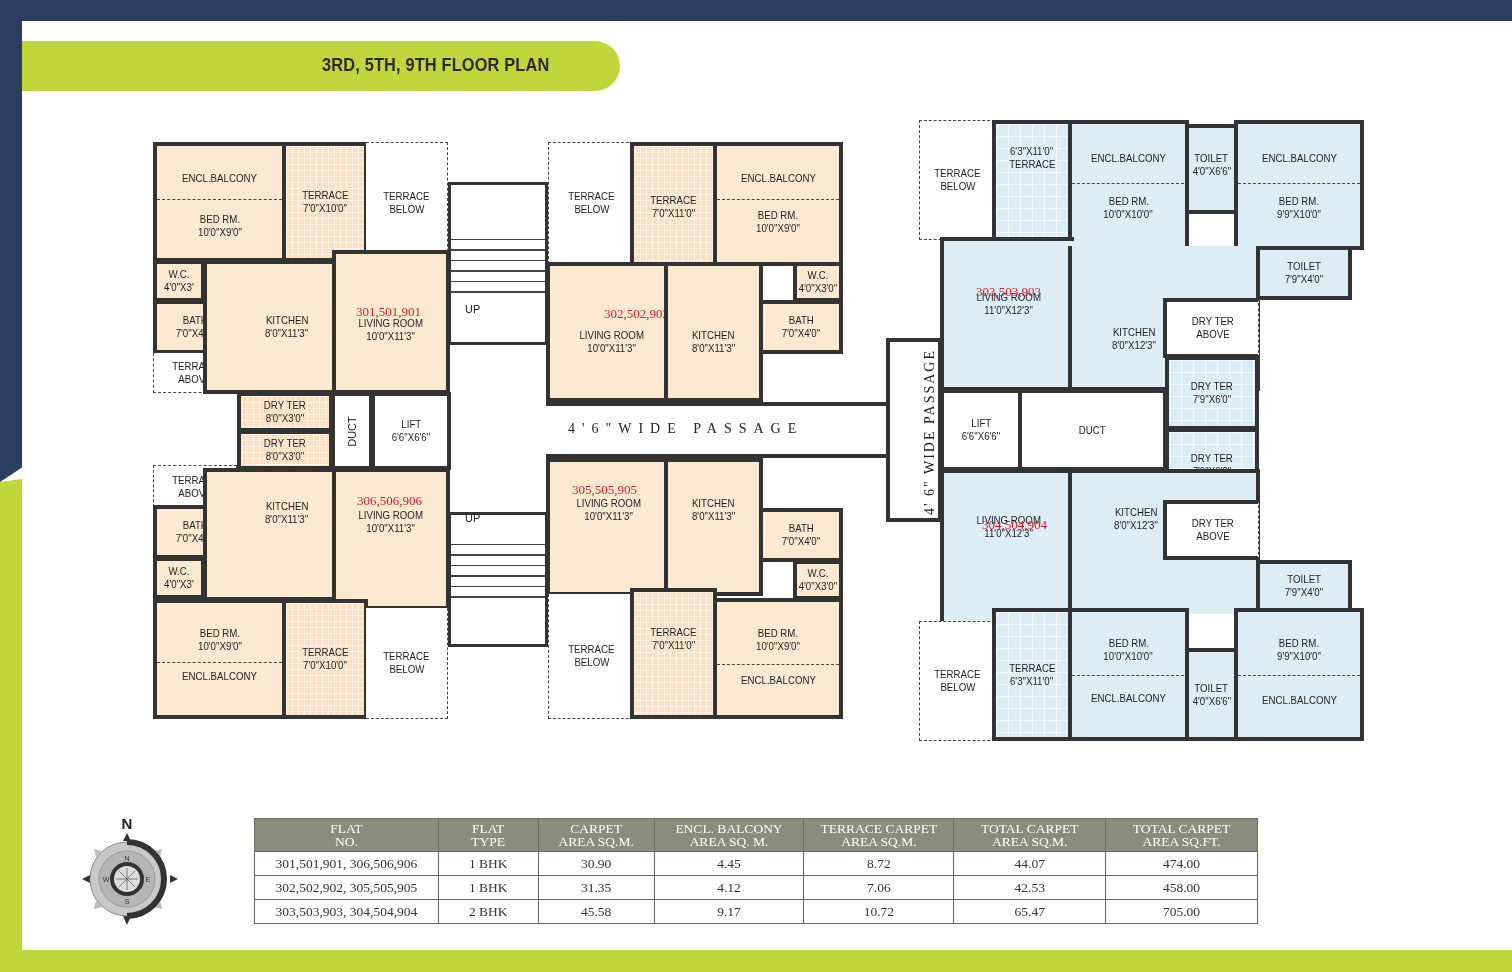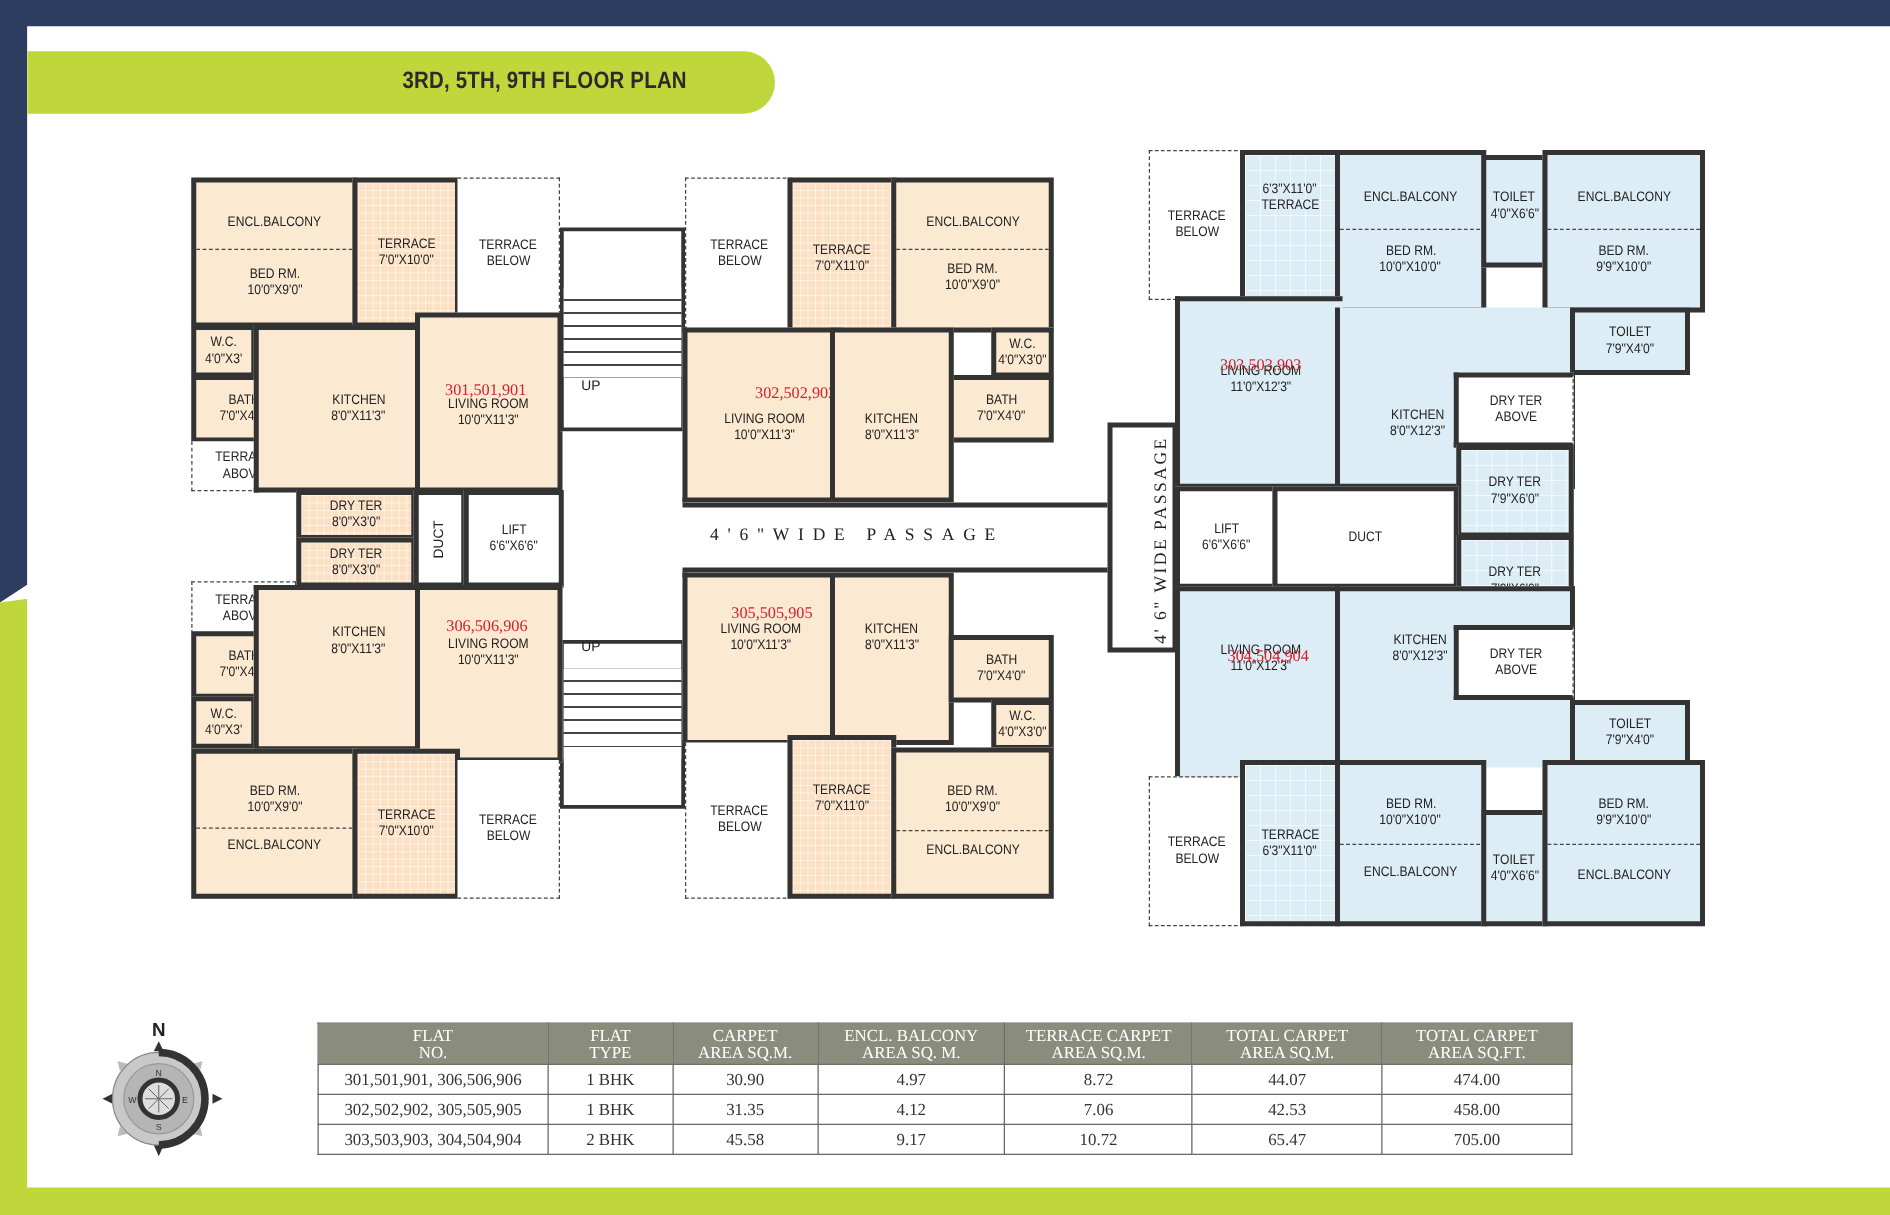--- a/index.html
+++ b/index.html
@@ -178,21 +178,21 @@
   </div>
   <div class="room dashed" style="left:366px;top:608px;width:82px;height:111px;border-left:none;border-top:none;">
     <div class="lbl">TERRACE</div>
     <div class="lbl">BELOW</div>
   </div>
 
   <div class="room beige" style="left:546px;top:458px;width:122px;height:138px;border-right:none;">
     <div class="lbl" style="margin-top:-34px;">LIVING ROOM</div>
     <div class="lbl">10'0"X11'3"</div>
   </div>
-  <div class="flat-no" style="left:572px;top:482px;margin-left:13px;">305,505,905</div>
+  <div class="flat-no" style="left:572px;top:482px;">305,505,905</div>
   <div class="room beige" style="left:664px;top:458px;width:99px;height:138px;border-left:4px solid #333;">
     <div class="lbl" style="margin-top:-34px;">KITCHEN</div>
     <div class="lbl">8'0"X11'3"</div>
   </div>
   <div class="room beige" style="left:759px;top:508px;width:84px;height:54px;">
     <div class="lbl">BATH</div>
     <div class="lbl">7'0"X4'0"</div>
   </div>
   <div class="room beige" style="left:793px;top:560px;width:50px;height:40px;">
     <div class="lbl">W.C.</div>
@@ -353,21 +353,21 @@
       <th style="width:150px;"><span>TERRACE CARPET</span><br><span>AREA SQ.M.</span></th>
       <th style="width:152px;"><span>TOTAL CARPET</span><br><span>AREA SQ.M.</span></th>
       <th style="width:152px;"><span>TOTAL CARPET</span><br><span>AREA SQ.FT.</span></th>
     </tr>
   </thead>
   <tbody>
     <tr>
       <td>301,501,901, 306,506,906</td>
       <td>1 BHK</td>
       <td>30.90</td>
-      <td>4.97</td>
+      <td>4.45</td>
       <td>8.72</td>
       <td>44.07</td>
       <td>474.00</td>
     </tr>
     <tr>
       <td>302,502,902, 305,505,905</td>
       <td>1 BHK</td>
       <td>31.35</td>
       <td>4.12</td>
       <td>7.06</td>

